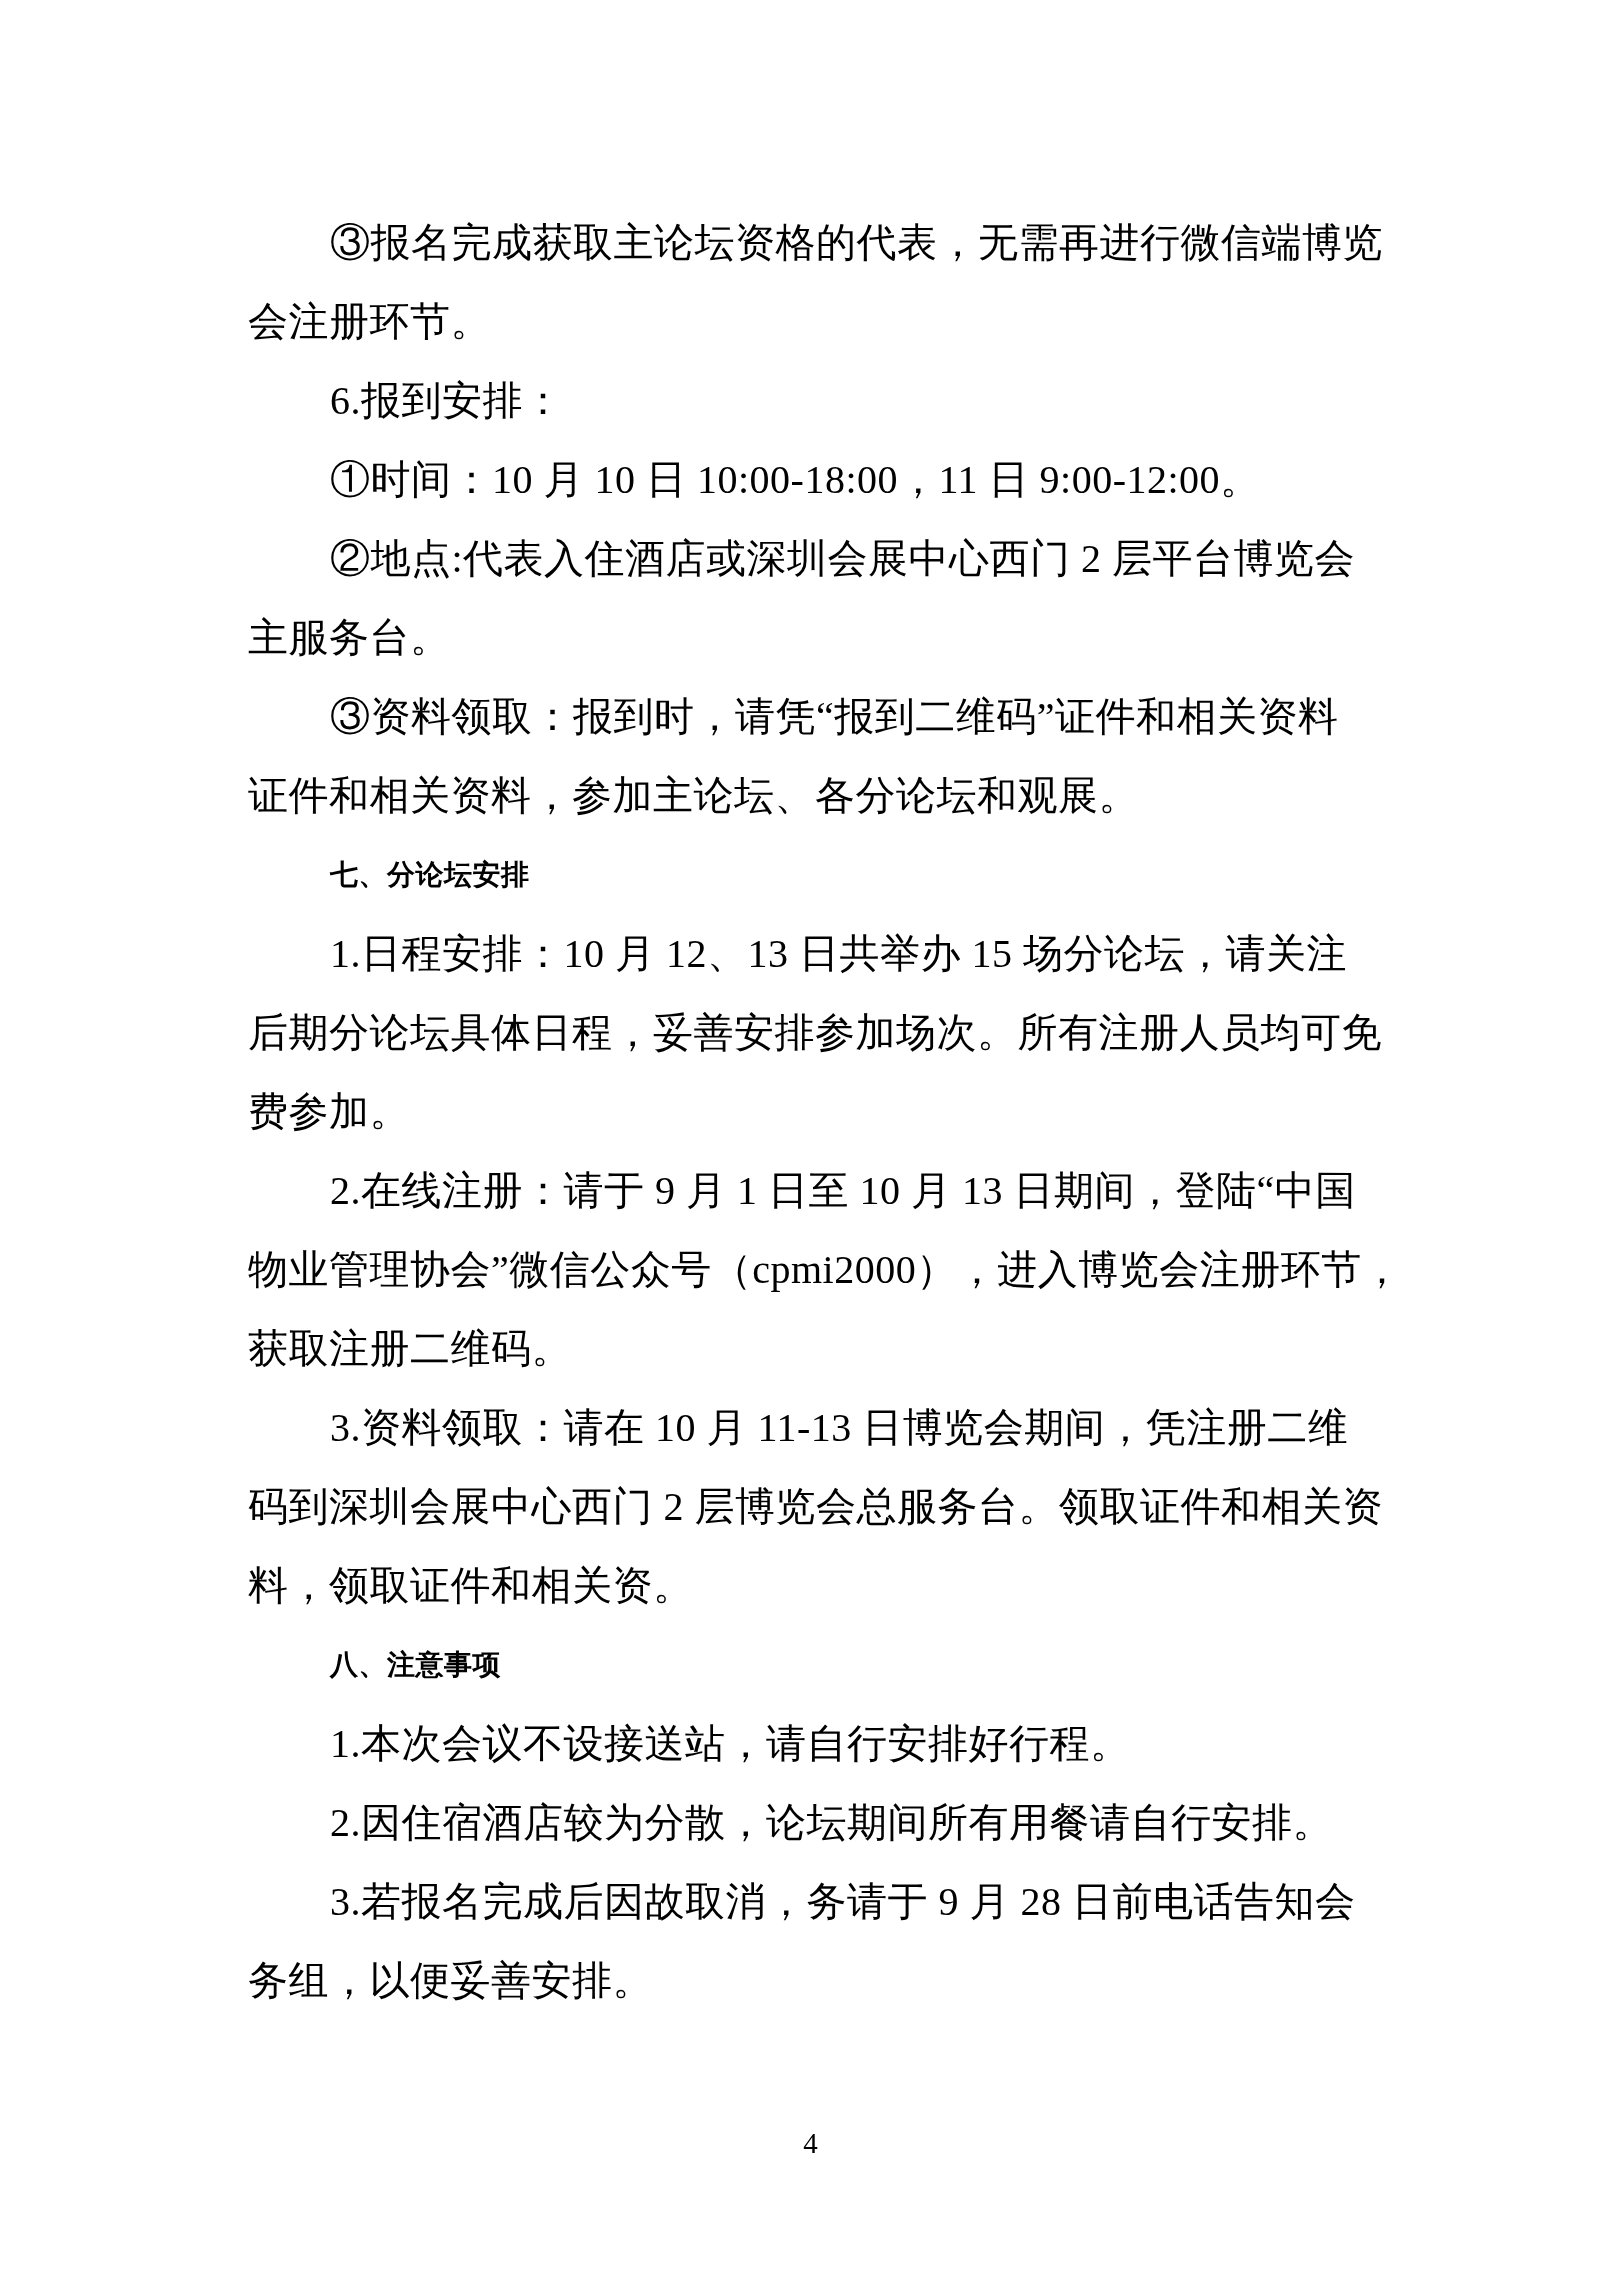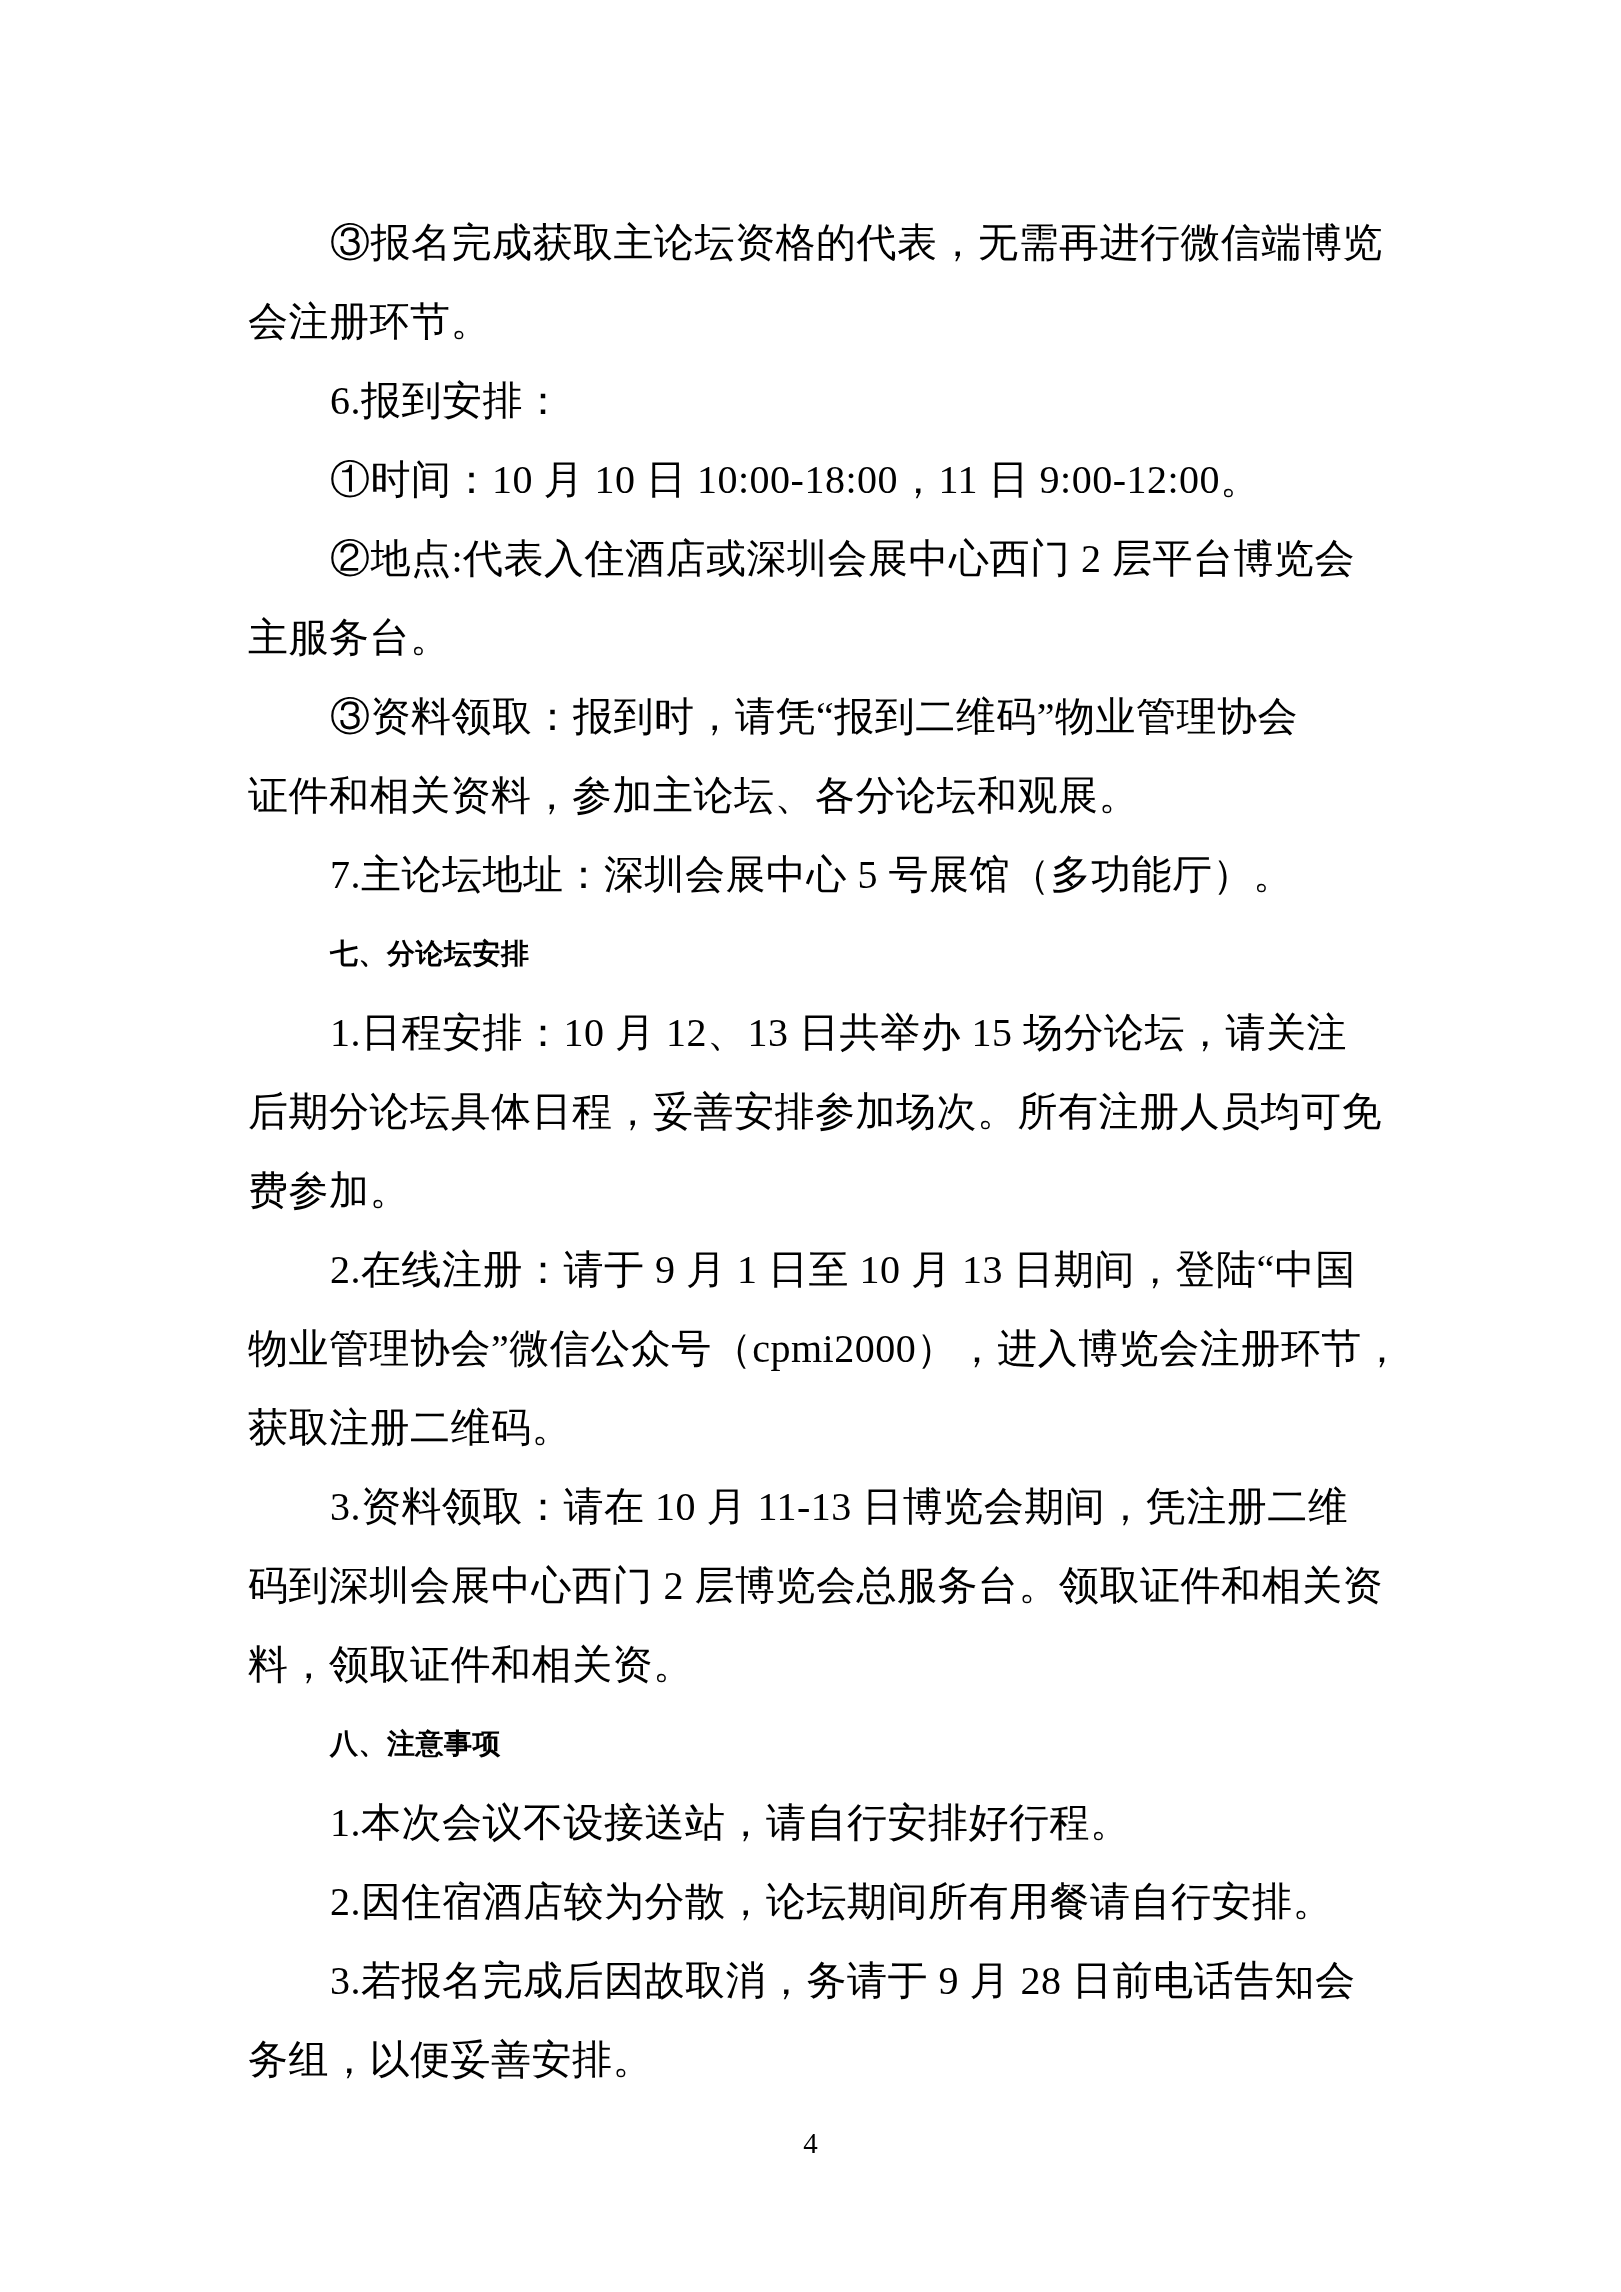--- a/index.html
+++ b/index.html
@@ -60,23 +60,22 @@
 
 <div class="page">
 
   <div class="text-block">
     <div class="line indent">③报名完成获取主论坛资格的代表，无需再进行微信端博览</div>
     <div class="line">会注册环节。</div>
     <div class="line indent">6.报到安排：</div>
     <div class="line indent">①时间：10 月 10 日 10:00-18:00，11 日 9:00-12:00。</div>
     <div class="line indent">②地点:代表入住酒店或深圳会展中心西门 2 层平台博览会</div>
     <div class="line">主服务台。</div>
-    <div class="line indent">③资料领取：报到时，请凭“报到二维码”物业管理协会</div>
+    <div class="line indent">③资料领取：报到时，请凭“报到二维码”证件和相关资料</div>
     <div class="line">证件和相关资料，参加主论坛、各分论坛和观展。</div>
-    <div class="line indent">7.主论坛地址：深圳会展中心 5 号展馆（多功能厅）。</div>
     <div class="line indent heading">七、分论坛安排</div>
     <div class="line indent">1.日程安排：10 月 12、13 日共举办 15 场分论坛，请关注</div>
     <div class="line">后期分论坛具体日程，妥善安排参加场次。所有注册人员均可免</div>
     <div class="line">费参加。</div>
     <div class="line indent">2.在线注册：请于 9 月 1 日至 10 月 13 日期间，登陆“中国</div>
     <div class="line">物业管理协会”微信公众号（cpmi2000），进入博览会注册环节，</div>
     <div class="line">获取注册二维码。</div>
     <div class="line indent">3.资料领取：请在 10 月 11-13 日博览会期间，凭注册二维</div>
     <div class="line">码到深圳会展中心西门 2 层博览会总服务台。领取证件和相关资</div>
     <div class="line">料，领取证件和相关资。</div>

